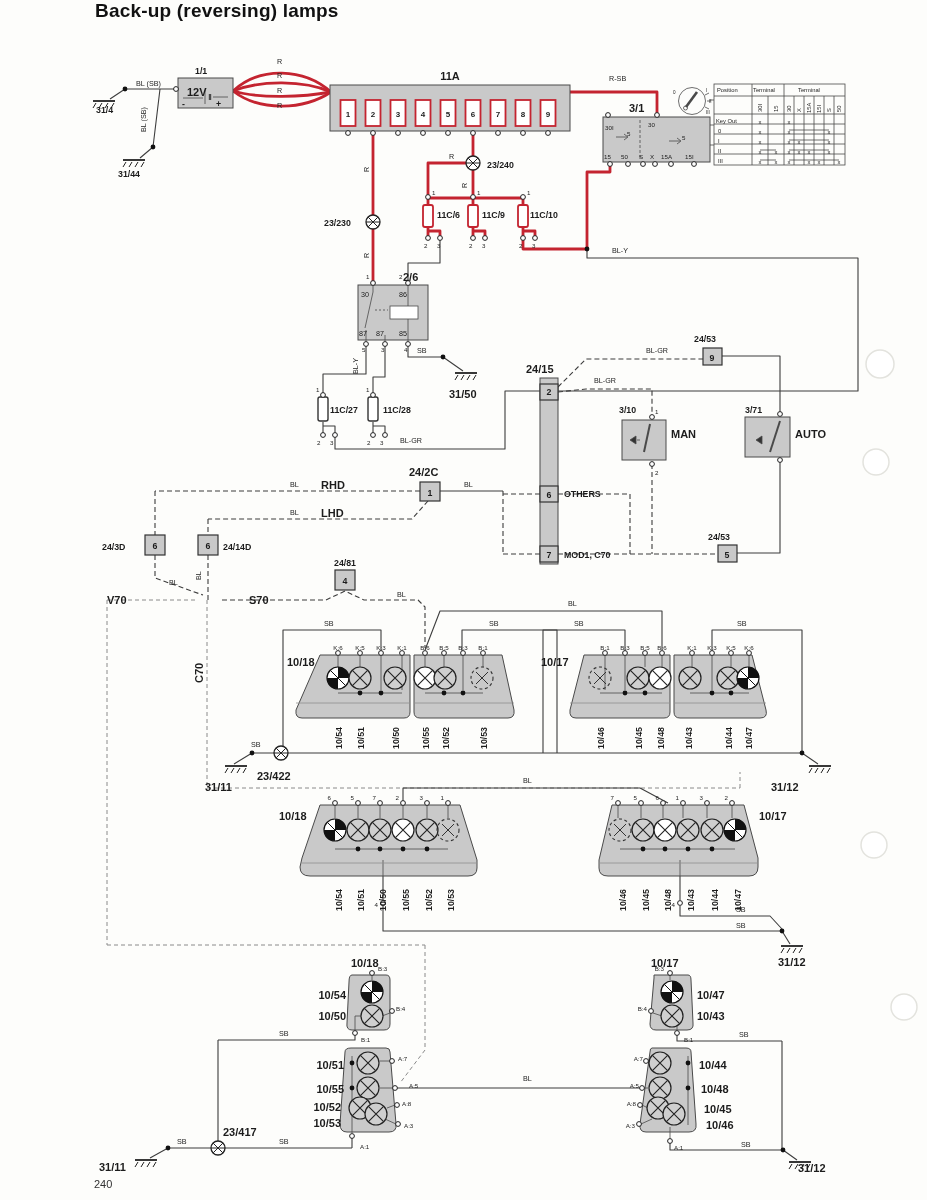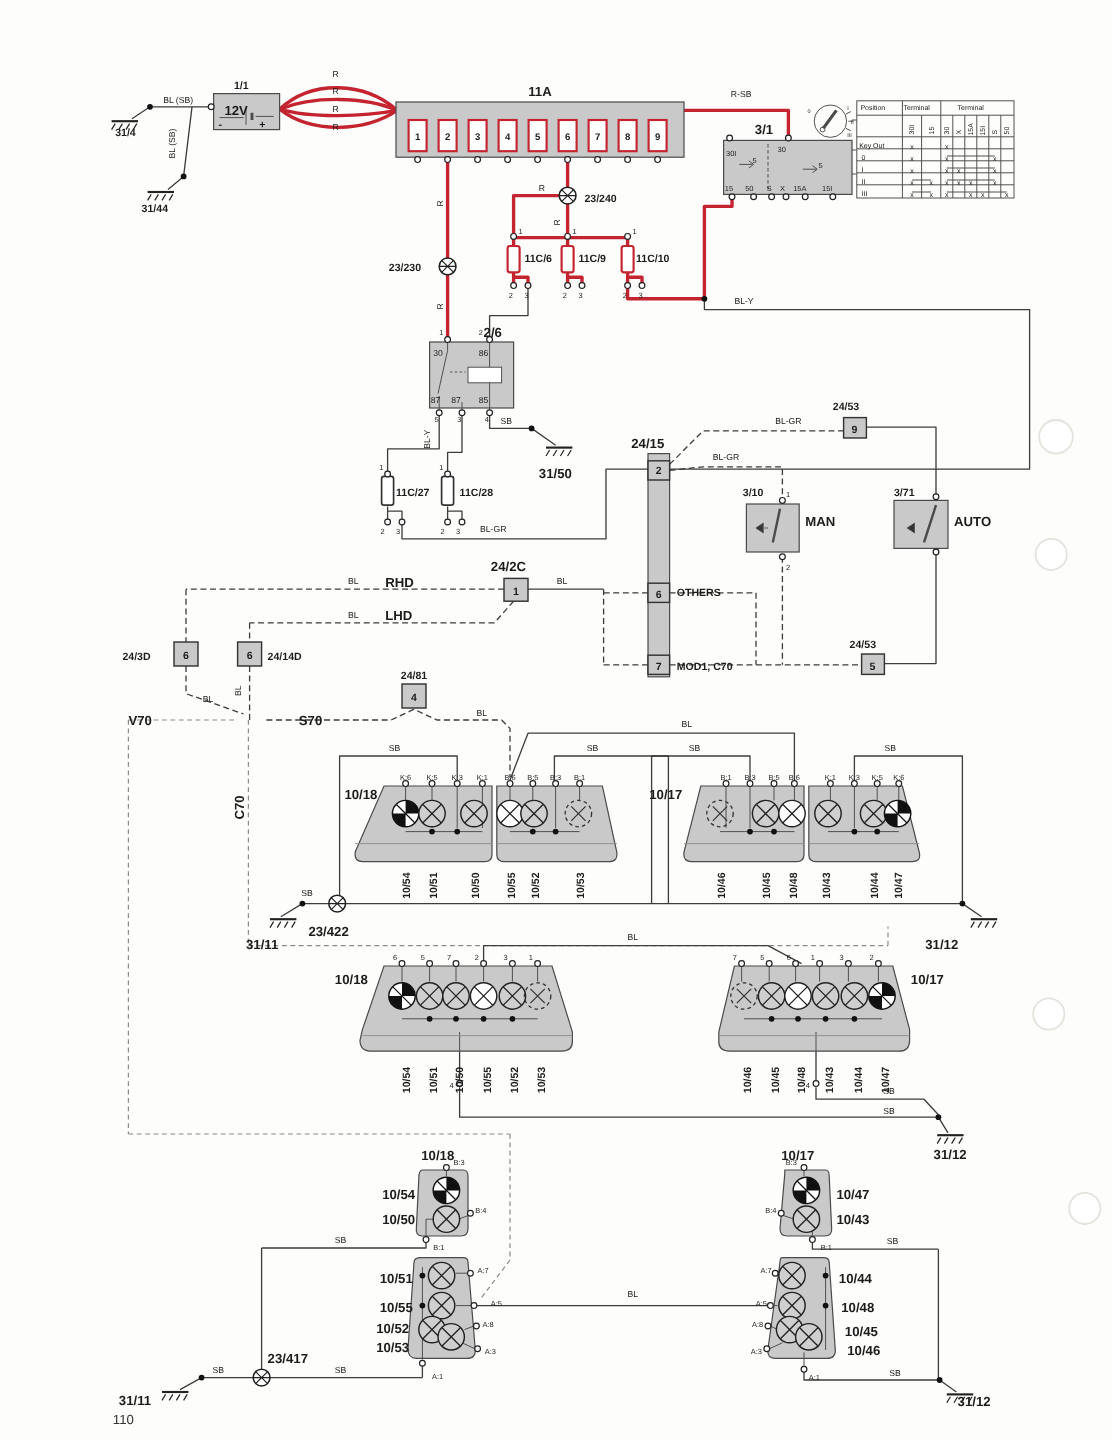--- a/index.html
+++ b/index.html
@@ -24,20 +24,21 @@
   .box{fill:#c9c9c9;stroke:#333;stroke-width:1.2;}
   .fusebox1{fill:#fff;stroke:#c42430;stroke-width:1.8;}
   .felr{fill:#fff;stroke:#c42430;stroke-width:1.8;}
   .felk{fill:#fff;stroke:#333;stroke-width:1.4;}
   .hole{fill:#fff;stroke:#e3e3de;stroke-width:1.5;}
 </style>
 </head>
 <body>
 
 <div class="page">
+  <div class="title">Back-up (reversing) lamps</div>
 
   <svg width="927" height="1200" viewBox="0 0 927 1200">
     <defs>
       <g id="bX">
         <circle r="11" fill="#cfcfcf" stroke="#222" stroke-width="1.2"></circle>
         <path d="M-7.6,-7.6 L7.6,7.6 M7.6,-7.6 L-7.6,7.6" stroke="#222" stroke-width="1.1"></path>
       </g>
       <g id="bW">
         <circle r="11" fill="#ffffff" stroke="#222" stroke-width="1.2"></circle>
         <path d="M-7.6,-7.6 L7.6,7.6 M7.6,-7.6 L-7.6,7.6" stroke="#222" stroke-width="1.1"></path>
@@ -678,14 +679,14 @@
         <text x="643" y="1061" class="t6" text-anchor="end">A:7</text>
         <text x="639" y="1088" class="t6" text-anchor="end">A:5</text>
         <text x="636" y="1106" class="t6" text-anchor="end">A:8</text>
         <text x="635" y="1128" class="t6" text-anchor="end">A:3</text>
         <text x="674" y="1150" class="t6">A:1</text>
         <text x="741" y="1147" class="t7">SB</text>
         <text x="798" y="1172" class="b12">31/12</text>
       </g>
   </svg>
 
-  <div class="pagenum">110</div>
+  <div class="pagenum">240</div>
 </div>
 
 </body></html>

